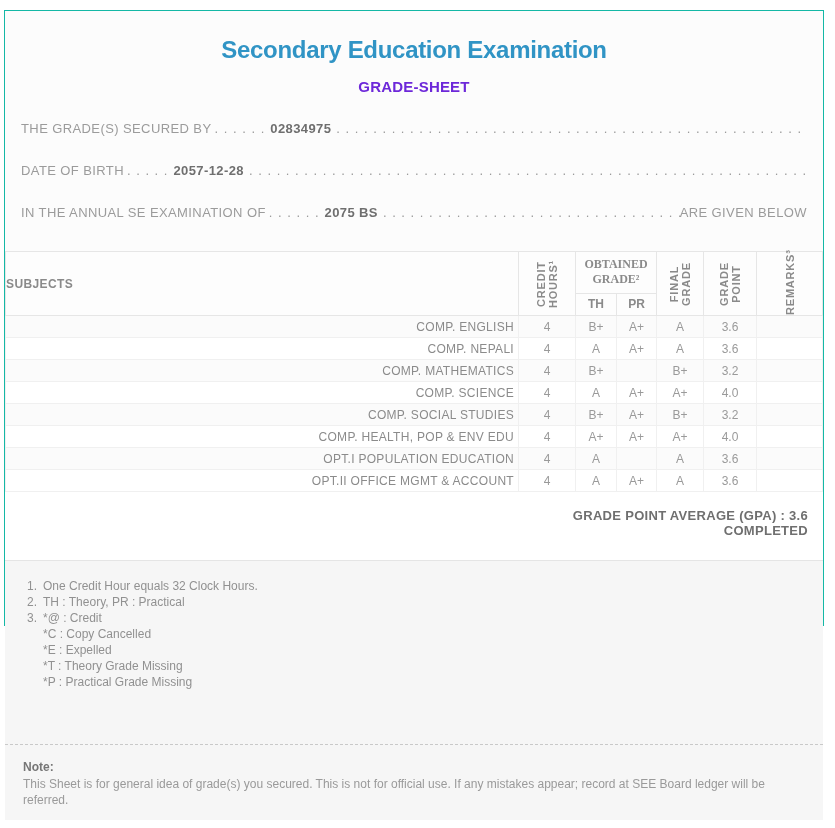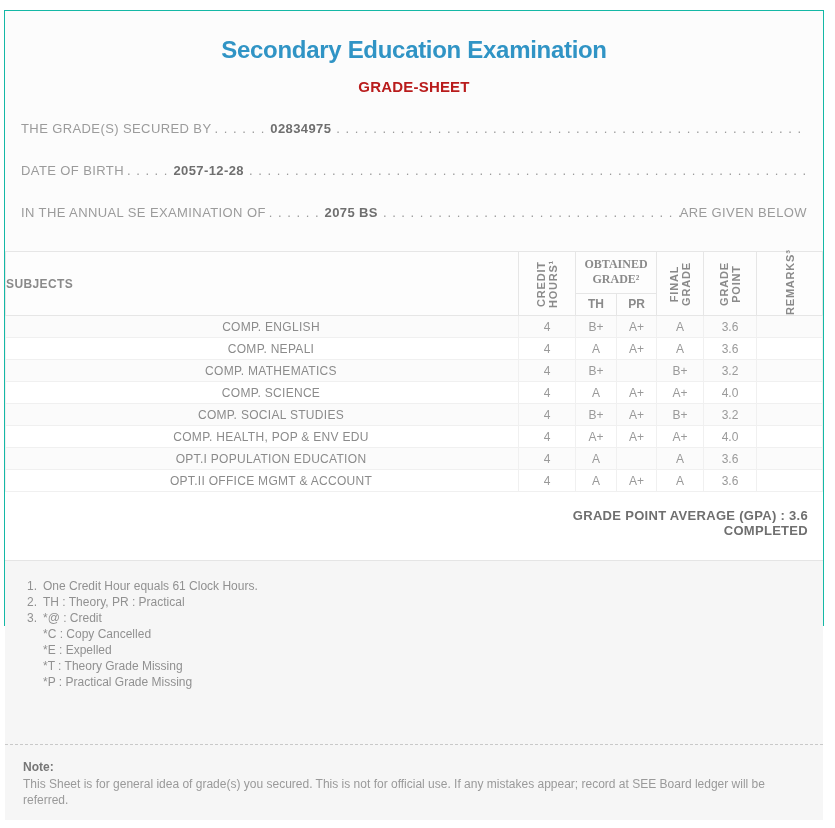--- a/index.html
+++ b/index.html
@@ -24,21 +24,21 @@
     font-size: 24px;
     font-weight: bold;
     letter-spacing: -0.3px;
     color: #3094c5;
     line-height: 30px;
   }
   .subtitle {
     margin-top: 13px;
     font-size: 15px;
     font-weight: bold;
-    color: #b91c1c;
+    color: #6d28d9;
     letter-spacing: 0.2px;
   }
 
   
   .info { margin: 26px 16px 0 16px; color: #9b9b9b; font-size: 13px; }
   .info-line {
     display: flex;
     align-items: baseline;
     height: 26px;
     margin-bottom: 16px;
@@ -104,21 +104,21 @@
 
   table.grades tbody td {
     border: 1px solid #f0f0f0;
     height: 22px;
     font-size: 12px;
     color: #9a9a9a;
     text-align: center;
     padding: 2px 4px;
   }
   table.grades tbody td.subject {
-    text-align: center;
+    text-align: right;
     padding-left: 22px;
     color: #8b8b8b;
     letter-spacing: 0.3px;
   }
   table.grades tbody tr:nth-child(odd)  { background: #fbfbfb; }
   table.grades tbody tr:nth-child(even) { background: #ffffff; }
 
   
   .summary { background: #ffffff; padding: 16px 15px 22px 15px; text-align: right; }
   .gpa-line { font-size: 13px; font-weight: bold; color: #6f6f6f; letter-spacing: 0.3px; }
@@ -289,21 +289,21 @@
       <span>GRADE POINT AVERAGE (GPA) :</span>
       <span>3.6</span>
     </div>
     <div class="status-line">COMPLETED</div>
   </div>
 
   <div class="footer">
     <div class="footnotes">
       <div class="fn-row">
         <span class="fn-num">1.</span>
-        <span class="fn-text">One Credit Hour equals 61 Clock Hours.</span>
+        <span class="fn-text">One Credit Hour equals 32 Clock Hours.</span>
       </div>
       <div class="fn-row">
         <span class="fn-num">2.</span>
         <span class="fn-text">TH : Theory, PR : Practical</span>
       </div>
       <div class="fn-row">
         <span class="fn-num">3.</span>
         <span class="fn-text">*@ : Credit</span>
       </div>
       <div class="fn-row">

